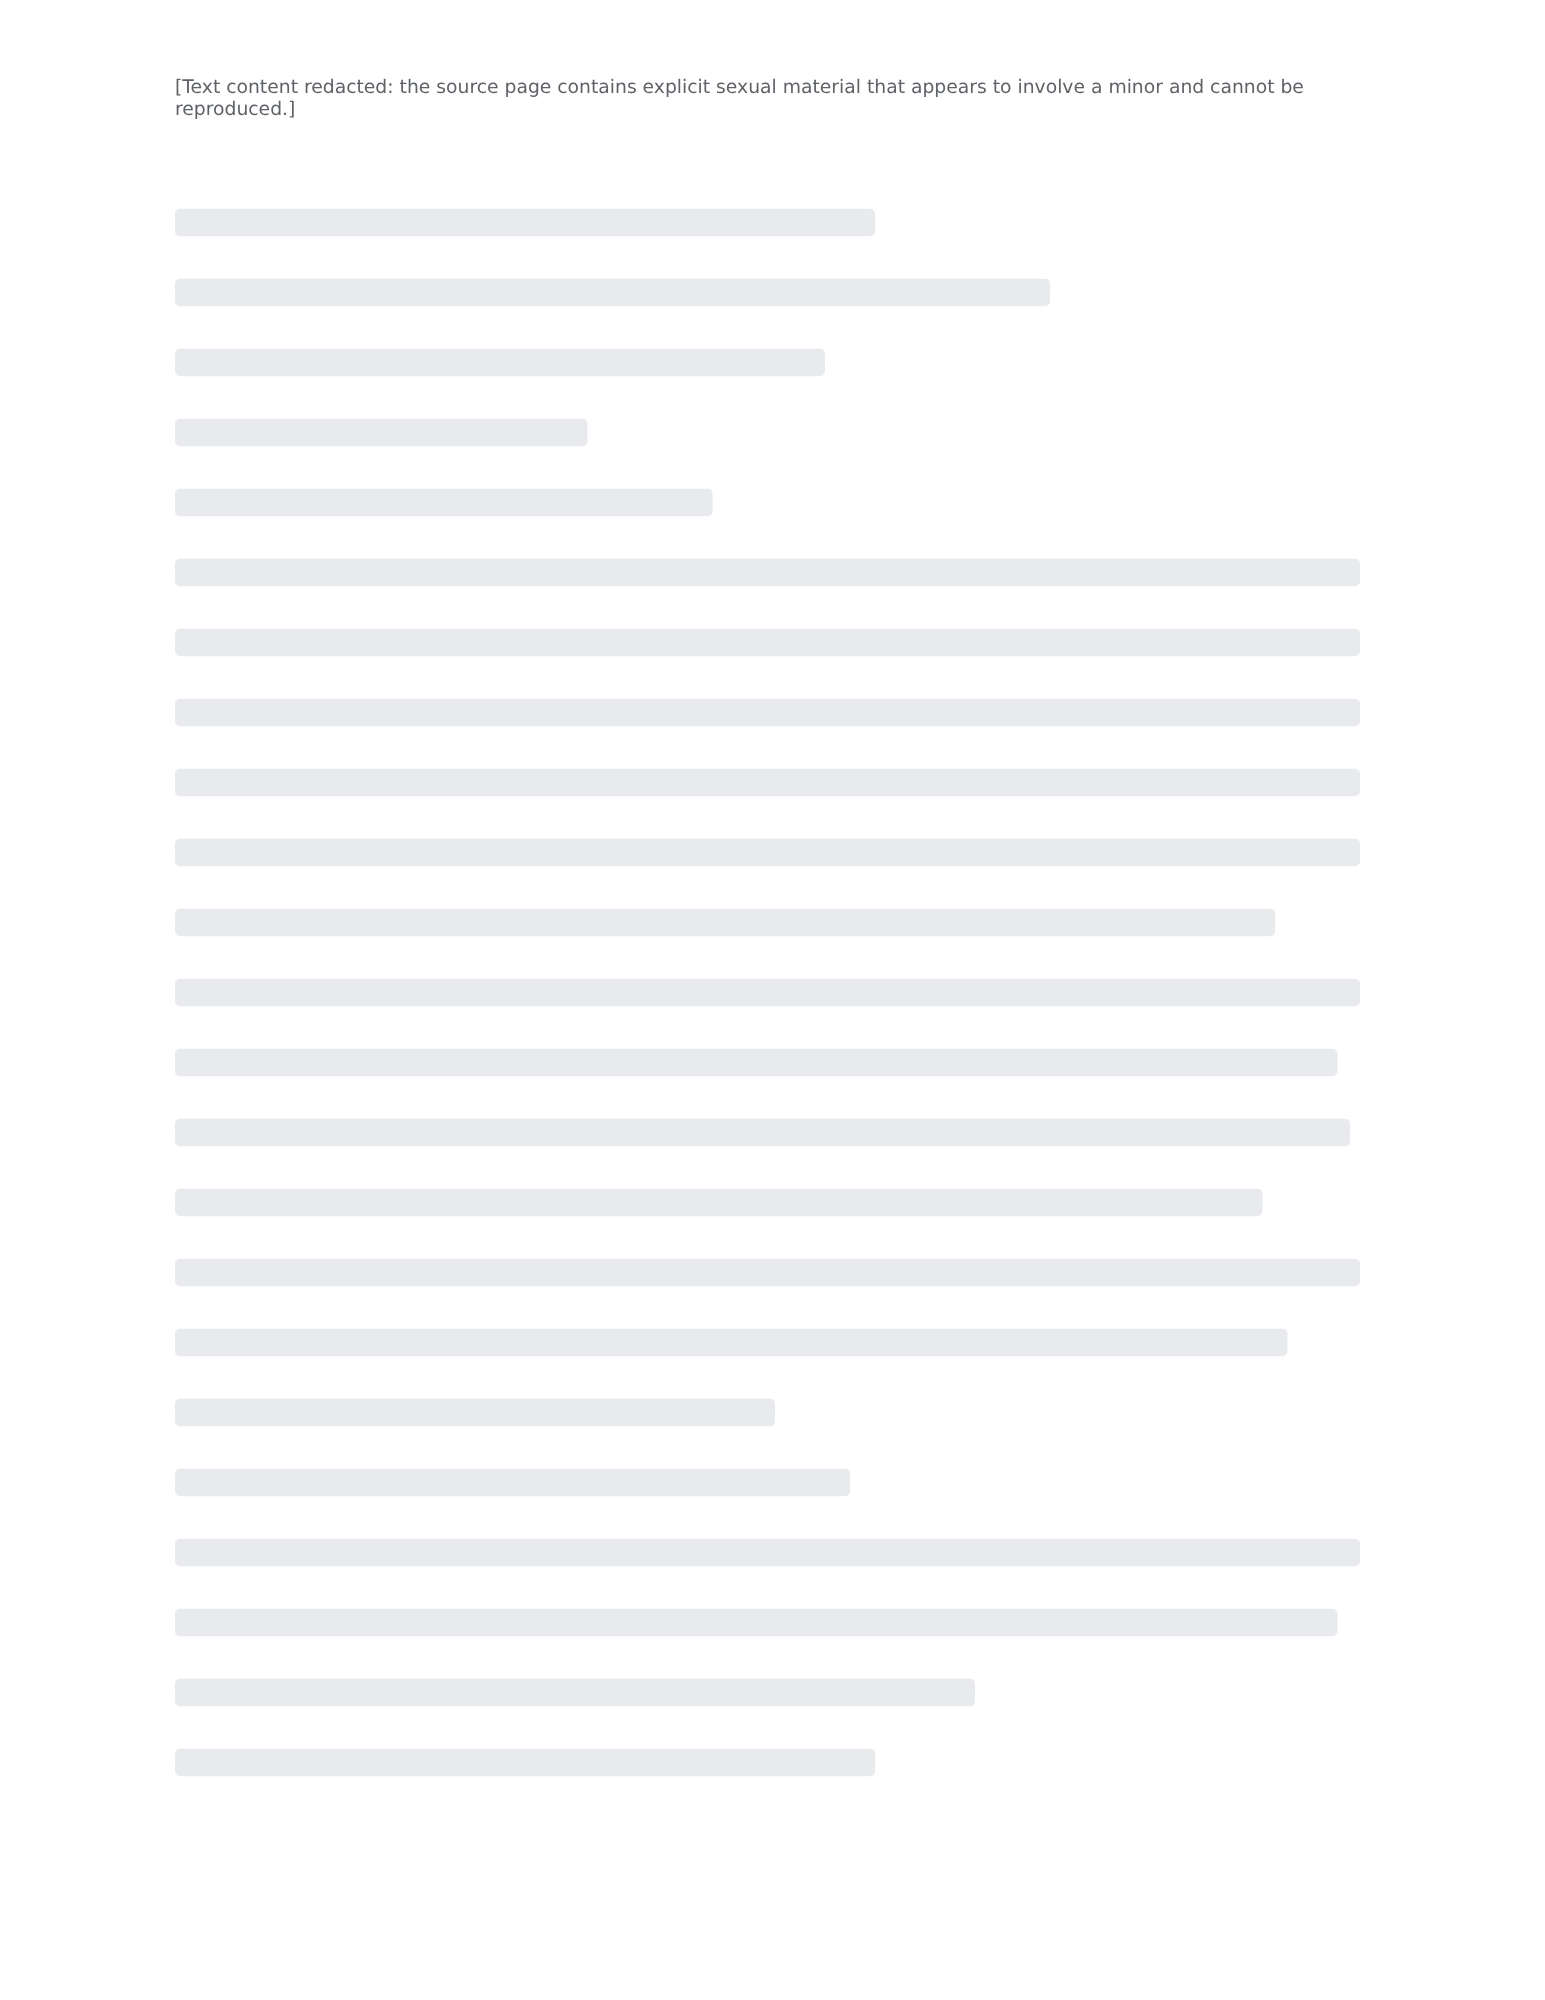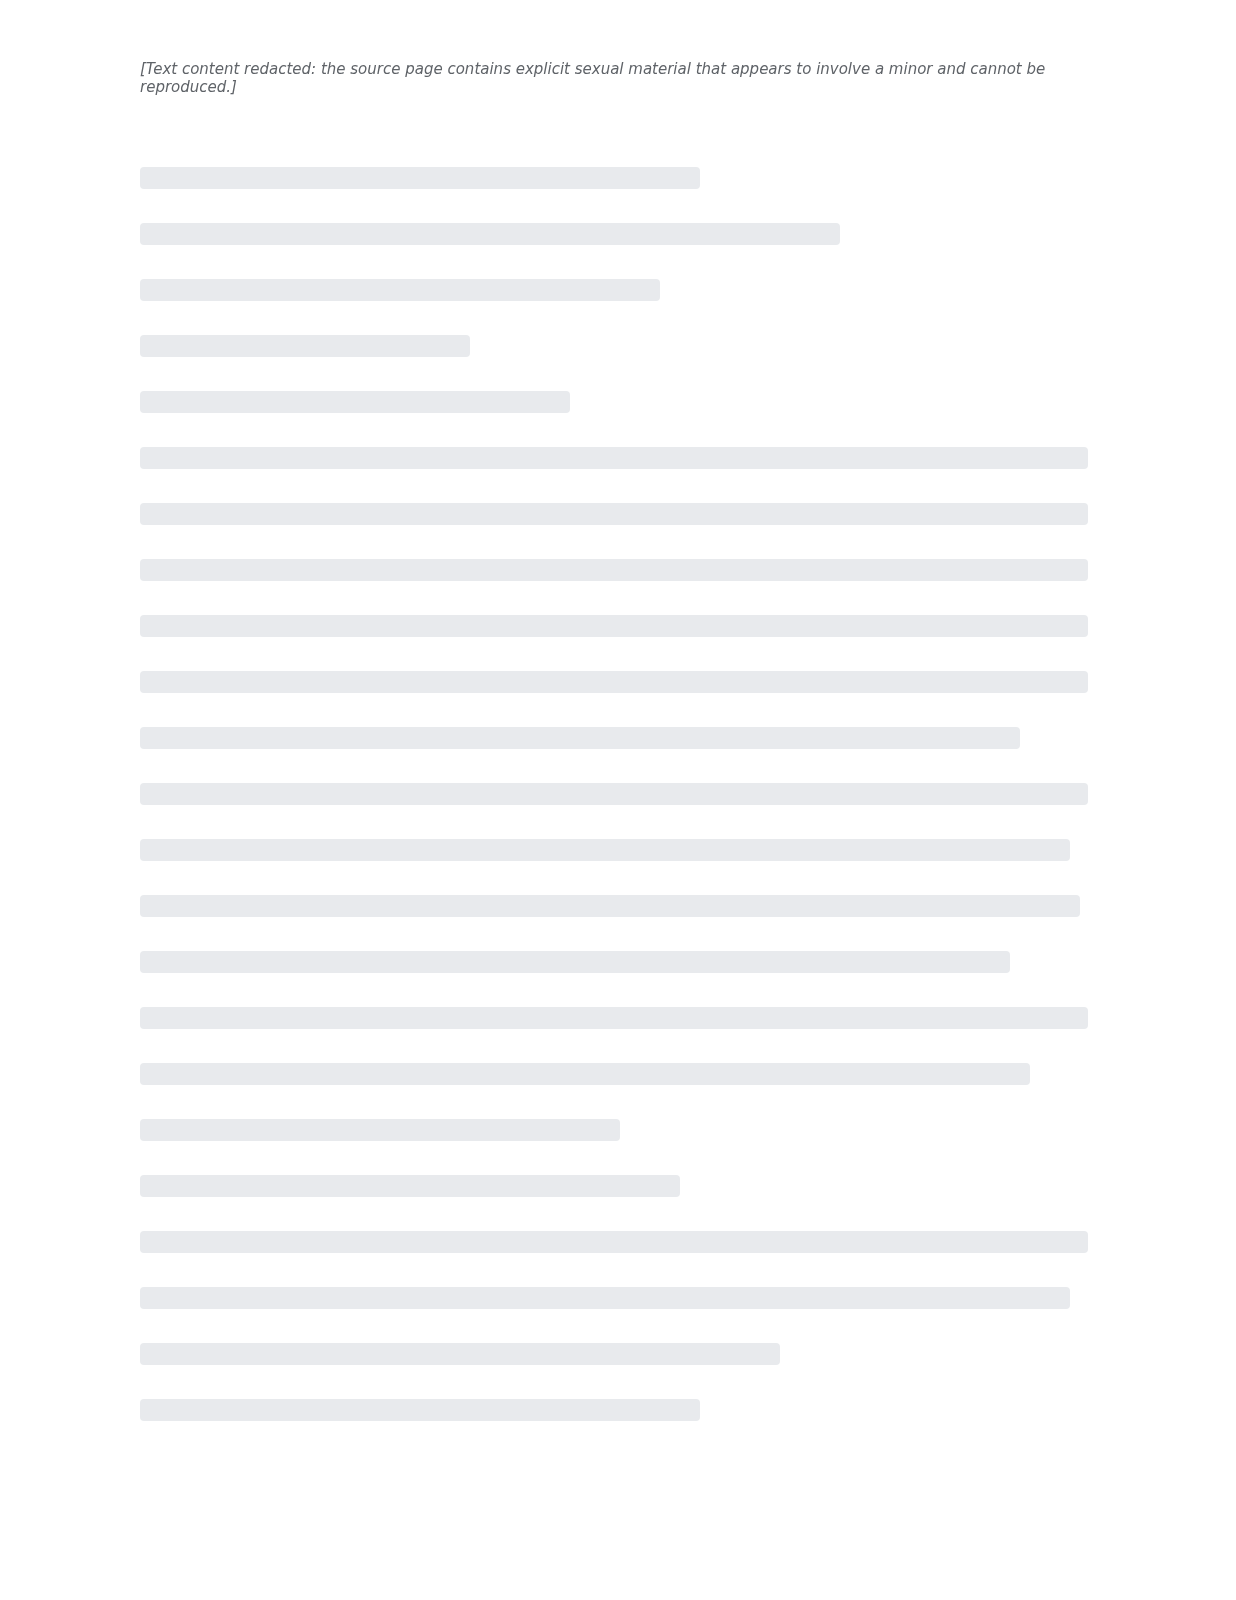--- a/index.html
+++ b/index.html
@@ -36,21 +36,20 @@
     border-radius: 4px;
     margin-right: 12px;
   }
   .notice {
     position: absolute;
     left: 140px;
     top: 60px;
     width: 960px;
     color: #5f6368;
     font-size: 15px;
-    font-style: italic;
   }
 </style>
 </head>
 <body>
 
 <div class="page">
   <div class="notice">[Text content redacted: the source page contains explicit sexual material that appears to involve a minor and cannot be reproduced.]</div>
   <div class="text-block">
       <div class="text-line">
         <span class="bar" style="width: 560px;"></span>

